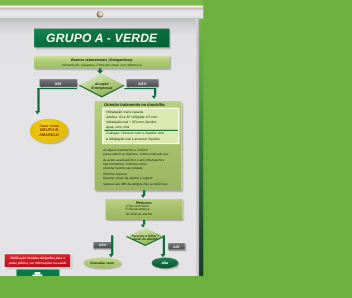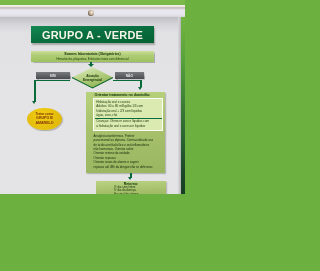--- a/index.html
+++ b/index.html
@@ -1,17 +1,17 @@
 <!DOCTYPE html>
 <html><head>
 <meta charset="utf-8">
 <style>
   html,body{margin:0;padding:0;}
   body{width:185px;height:271px;overflow:hidden;font-family:"Liberation Sans",sans-serif;background:#6cb03f;}
-  #stage{position:relative;width:185px;height:194px;overflow:hidden;}
+  #stage{position:relative;width:185px;height:251px;overflow:hidden;font-style:italic;}
 
   .wall{position:absolute;inset:0;background:linear-gradient(180deg,#7cba4a 0%,#6cb03f 14%,#56a03c 32%,#3d8035 52%,#2a6331 72%,#1d4829 88%,#173d22 100%);}
   .poster{position:absolute;left:0;top:16.5px;width:180px;height:254.5px;
         background:linear-gradient(180deg,#bdbdc3 0%,#d3d3d7 2.5%,#e1e1e3 6%,#e4e4e6 30%,#e3e3e5 100%);}
   .poster-edge{position:absolute;left:178px;top:16.5px;width:2.5px;height:254.5px;background:linear-gradient(90deg,#dcdcdf,#b5b5b9);}
   .rail{position:absolute;left:0;top:4.6px;width:185px;height:12.2px;
         background:linear-gradient(180deg,#eceae6 0%,#f4f3ef 10%,#d6cdc9 17%,#c2b6b3 25%,#dbd9de 33%,#e9e8ef 46%,#e6e5ed 80%,#dbdae1 95%,#cdccd3 100%);}
   .hook{position:absolute;left:88px;top:9.5px;width:6px;height:6.5px;border-radius:50%;
         background:radial-gradient(circle at 62% 38%,#f3ece2 0%,#cbb79c 40%,#6d594a 72%,#33291f 100%);}
 

